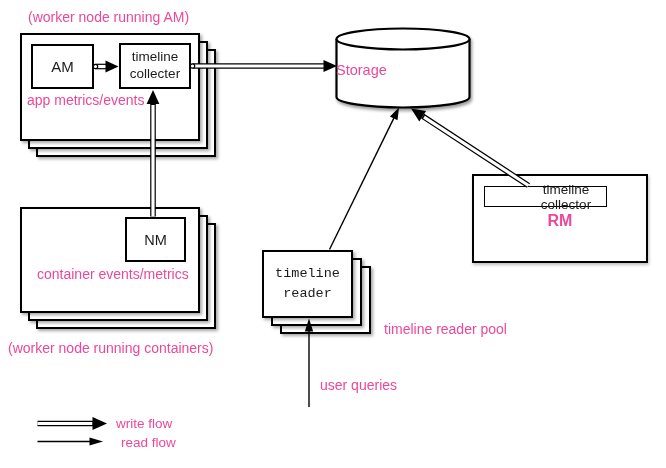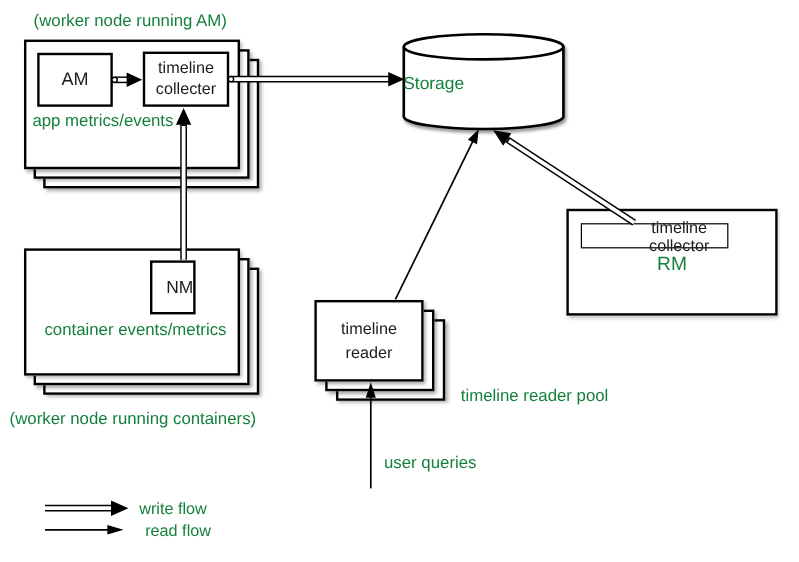--- a/index.html
+++ b/index.html
@@ -1,23 +1,23 @@
 <!DOCTYPE html>
 <html><head>
 <meta charset="utf-8">
 <style>
   html,body{margin:0;padding:0;background:#ffffff;}
   #canvas{
     position:relative;width:666px;height:468px;background:#ffffff;overflow:hidden;
     font-family:"Liberation Sans","DejaVu Sans",sans-serif;color:#1c1c1c;
   }
-  .lbl{position:absolute;font-size:14px;white-space:nowrap;color:#15803d;}
+  .lbl{position:absolute;font-size:14px;white-space:nowrap;color:#ec4899;}
   .box{position:absolute;background:#ffffff;border:2px solid #000;box-sizing:border-box;}
   .stack-layer{position:absolute;background:#ffffff;border:2px solid #000;box-sizing:border-box;
-    box-shadow:2px 2px 3px rgba(0,0,0,0.35);}
+    box-shadow:2px 2px 3px rgba(0,0,0,0.35);font-family:Liberation Mono, monospace;}
   .node{display:flex;align-items:center;justify-content:center;text-align:center;}
   .z1{z-index:1}.z2{z-index:2}
   #arrow-layer{position:absolute;left:0;top:0;z-index:3;pointer-events:none;}
   #cyl-layer{position:absolute;left:0;top:0;z-index:1;pointer-events:none;}
 </style>
 </head>
 <body>
 
 <div id="canvas">
 
@@ -47,34 +47,34 @@
       <path d="M336.5,39 V97 A66.5,10.5 0 0 0 469.5,97 V39" fill="#ffffff" stroke="#000" stroke-width="2.2"></path>
       <ellipse cx="403" cy="39" rx="66.5" ry="10.5" fill="#ffffff" stroke="#000" stroke-width="2.2"></ellipse>
     </g>
   </svg>
   <div class="lbl z2" style="left:336px;top:62px;width:134px;text-align:left;font-size:14.5px;">Storage</div>
 
   <div class="box z1" style="left:472px;top:174px;width:176px;height:89px;box-shadow:1px 2px 3px rgba(0,0,0,0.25);"></div>
   <div class="node z2" style="position:absolute;left:484px;top:186px;width:123px;height:21px;background:#fff;border:1.5px solid #000;box-sizing:border-box;font-size:13.5px;padding-left:41px;">
     <span>timeline collector</span>
   </div>
-  <div class="lbl z2" style="left:472px;top:212px;width:176px;text-align:center;font-size:16px;">RM</div>
+  <div class="lbl z2" style="left:472px;top:212px;width:176px;text-align:center;font-size:16px;font-weight:bold;">RM</div>
 
   <div class="stack-layer" style="left:280px;top:266px;width:91px;height:68px;"></div>
   <div class="stack-layer" style="left:271px;top:258px;width:91px;height:68px;"></div>
   <div class="stack-layer node z2" style="left:262px;top:250px;width:91px;height:68px;font-size:13.5px;line-height:1.45;padding:0 6px;">
     <span>timeline reader</span>
   </div>
   <div class="lbl" style="left:384px;top:321px;">timeline reader pool</div>
   <div class="lbl" style="left:320px;top:377px;">user queries</div>
 
   <div class="stack-layer" style="left:36px;top:223px;width:180px;height:106px;"></div>
   <div class="stack-layer" style="left:28px;top:215px;width:180px;height:106px;"></div>
   <div class="stack-layer z1" style="left:20px;top:207px;width:180px;height:106px;"></div>
-  <div class="box node z2" style="left:125px;top:217px;width:38px;height:45px;font-size:14.5px;justify-content:flex-end;">
+  <div class="box node z2" style="left:125px;top:217px;width:61px;height:45px;font-size:14.5px;">
     <span>NM</span>
   </div>
   <div class="lbl" style="left:8px;top:340px;">(worker node running containers)</div>
   <div class="lbl z2" style="left:37px;top:266px;">container events/metrics</div>
 
   <div class="lbl" style="left:116px;top:416px;font-size:13.5px;">write flow</div>
   <div class="lbl" style="left:121px;top:435px;font-size:13.5px;">read flow</div>
 
   <svg id="arrow-layer" width="666" height="468">
 

